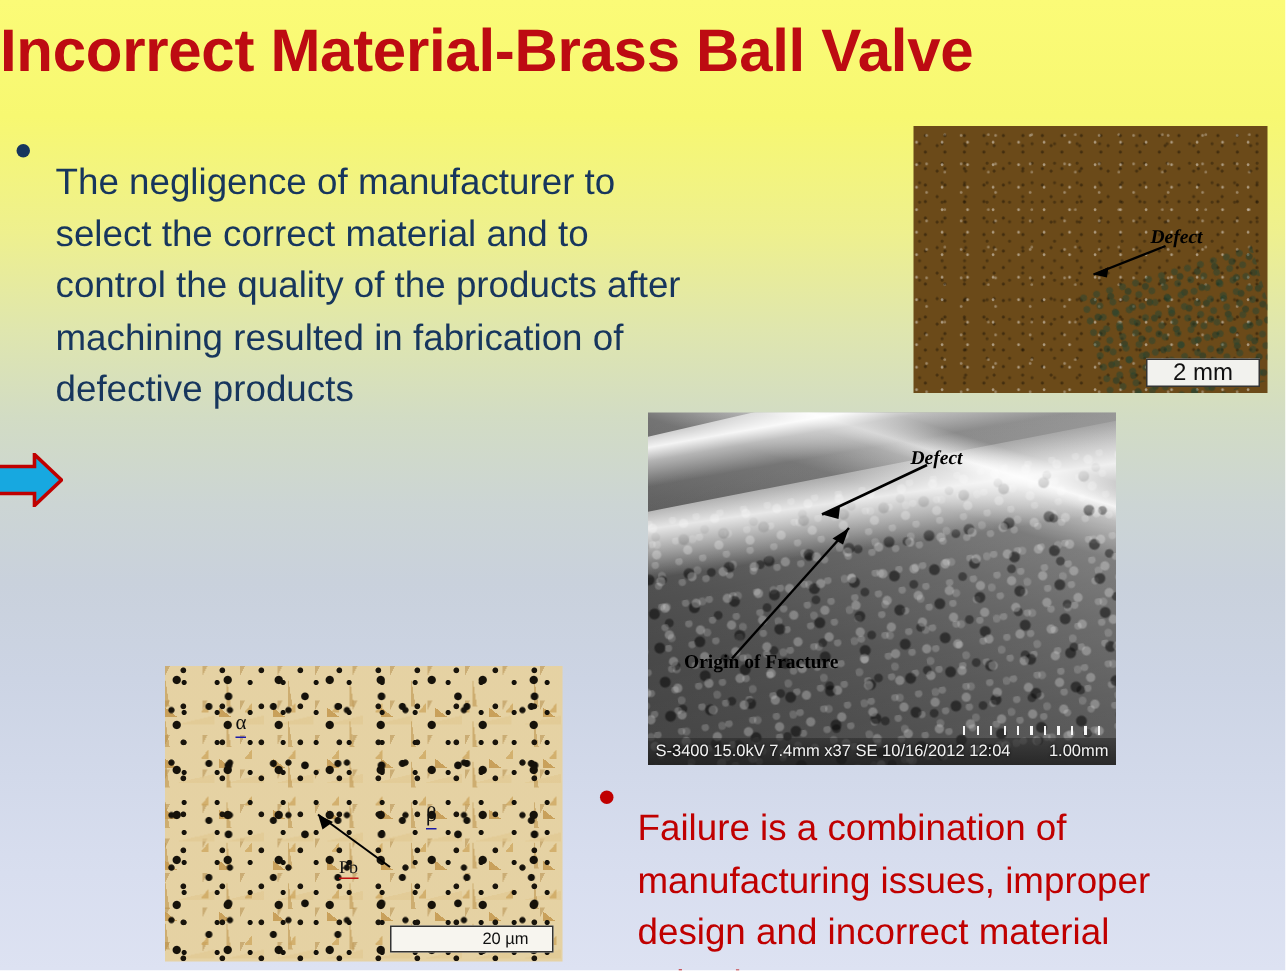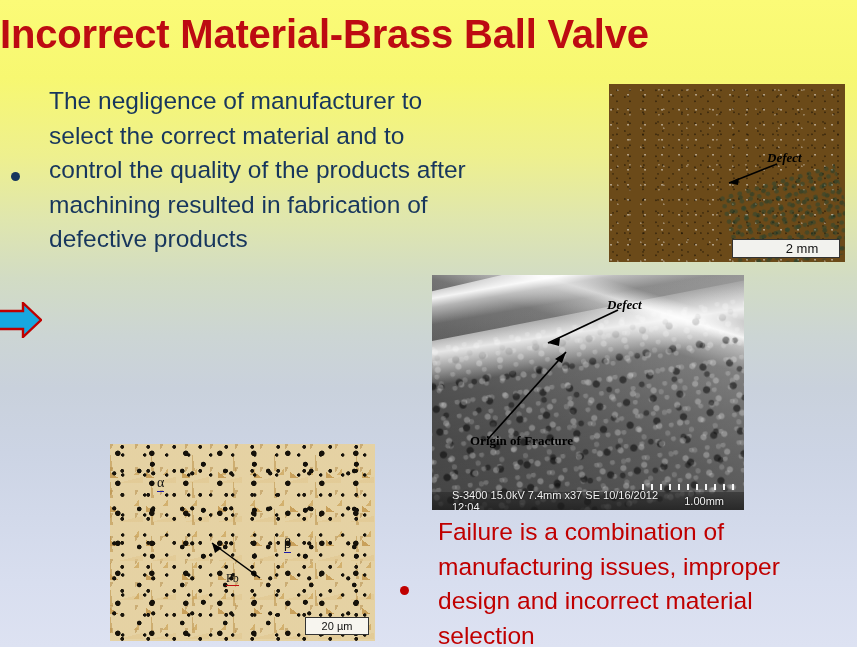--- a/index.html
+++ b/index.html
@@ -40,21 +40,22 @@
     color: #bd0b12;
     letter-spacing: -0.2px;
     line-height: 1.1;
     white-space: nowrap;
   }
 
   
   .bullet-row {
     position: absolute;
     display: flex;
-    align-items: center;
+    align-items: flex-start;
+    flex-direction: column;
   }
   .bullet-dot {
     width: 9px;
     height: 9px;
     border-radius: 50%;
     flex: 0 0 auto;
   }
   .bullet-dot.navy { background: #17365d; }
   .bullet-dot.red  { background: #c00000; }
 
@@ -171,22 +172,21 @@
     background: #f2f2ee;
     border: 1px solid #333;
     color: #111;
     text-align: center;
     white-space: nowrap;
     font-family: "Liberation Sans", sans-serif;
   }
   #fig-brass .scalebar {
     right: 5px; bottom: 4px;
     width: 74px; height: 17px; line-height: 17px;
-    font-size: 13px;
-    padding-left: 32px;
+    font-size: 16px;
   }
 
   
   #fig-sem {
     left: 432px;
     top: 275px;
     width: 312px;
     height: 235px;
     background-color: #6a6a6a;
     background:
@@ -236,35 +236,35 @@
       radial-gradient(circle at 45% 15%, rgba(255,255,255,0.22) 0 2px, transparent 3px),
       radial-gradient(circle at 80% 40%, rgba(0,0,0,0.45) 0 2.4px, transparent 3.4px),
       radial-gradient(circle at 10% 80%, rgba(255,255,255,0.18) 0 2.2px, transparent 3.2px);
     background-size: 21px 18px, 27px 23px, 16px 14px, 33px 29px, 24px 21px;
     transform: rotate(-9deg);
     opacity: .9;
   }
   #fig-sem .defect-label { left: 175px; top: 22px; font-size: 13px; }
   #fig-sem .origin-label {
     position: absolute;
-    left: 38px; top: 158px;
+    left: 24px; top: 158px;
     font-family: "Liberation Serif", serif;
     font-weight: bold;
     font-size: 13px;
     color: #000;
     white-space: nowrap;
   }
   .sem-infobar {
     position: absolute;
     left: 0; right: 0; bottom: 0;
     height: 18px;
     display: flex;
     align-items: center;
     justify-content: space-between;
-    padding: 0 20px;
+    padding: 0 5px;
     box-sizing: border-box;
     color: #f2f2f2;
     font-size: 11px;
     background: linear-gradient(180deg, rgba(40,40,40,0.55), rgba(25,25,25,0.75));
     text-shadow: 0 0 2px #000;
   }
   .sem-ticks {
     position: absolute;
     right: 6px;
     bottom: 20px;
@@ -321,20 +321,21 @@
     font-size: 12px;
   }
   #fig-micro .lbl-alpha { left: 47px; top: 32px; }
   #fig-micro .lbl-beta  { left: 174px; top: 93px; }
   #fig-micro .lbl-pb    { left: 116px; top: 128px; }
   #fig-micro .scalebar {
     right: 6px; bottom: 6px;
     width: 62px; height: 16px; line-height: 16px;
     font-size: 11px;
     background: #f7f5ef;
+    padding-left: 45px;
   }
 </style>
 </head>
 <body>
 
 <div class="slide">
 
   <div class="title">Incorrect Material-Brass Ball Valve</div>
 
   <div class="bullet-row" id="bullet-1">

